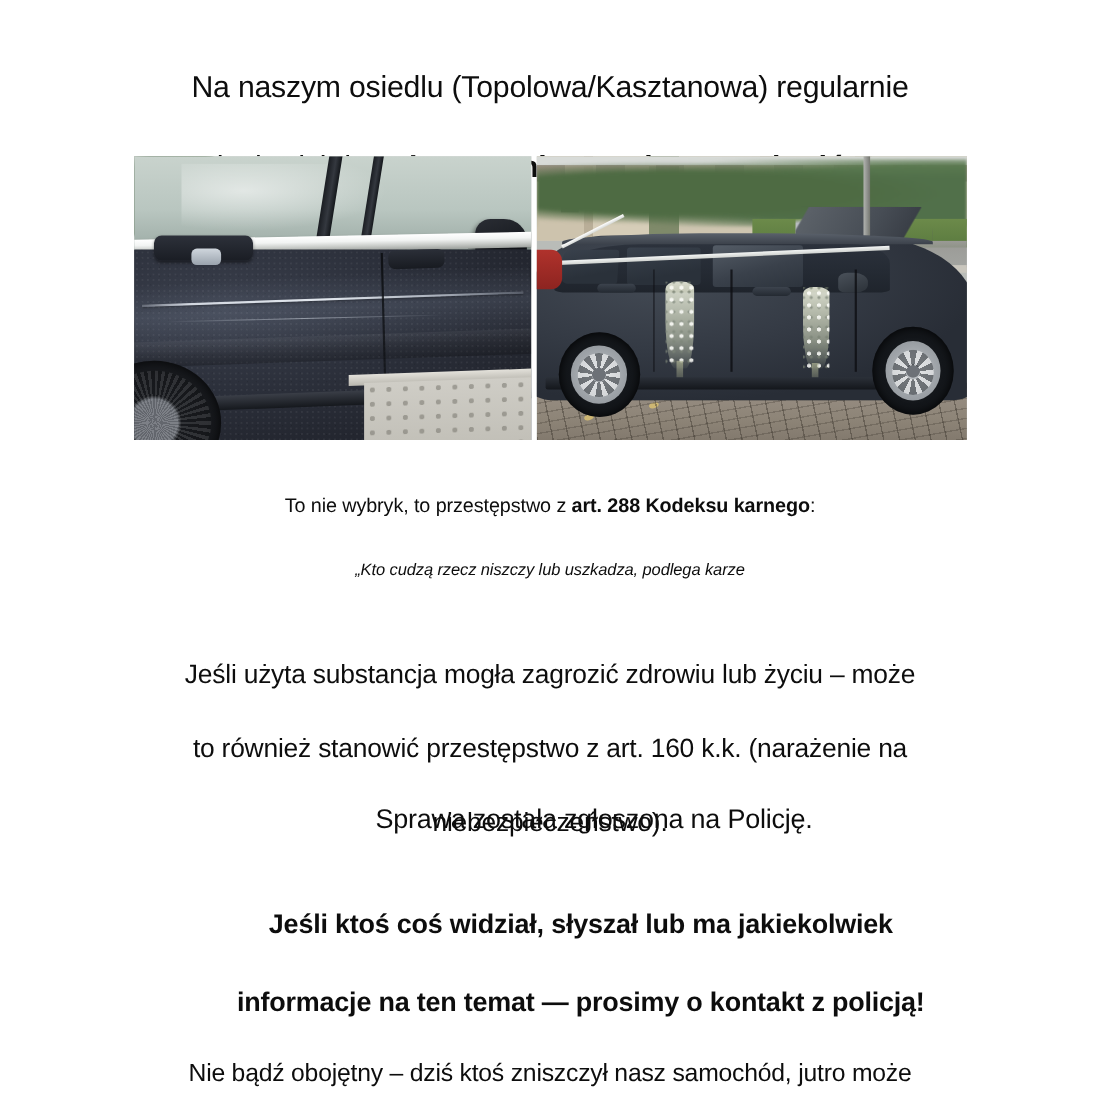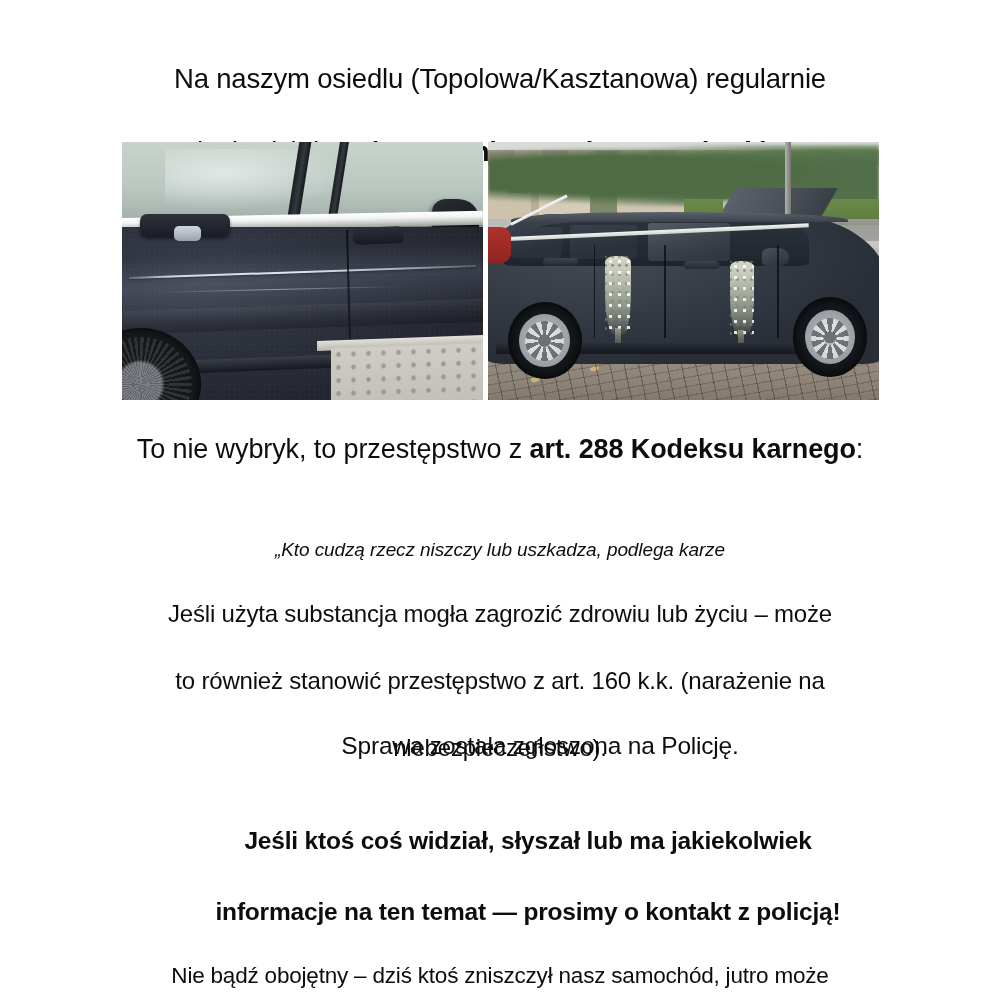--- a/index.html
+++ b/index.html
@@ -35,29 +35,29 @@
   }
   .headline {
     top: 24px;
     font-size: 27.5px;
     letter-spacing: -0.2px;
     line-height: 1.33;
   }
   .headline b { font-weight: bold; }
 
   .law-line {
-    top: 432px;
-    font-size: 27px;
+    top: 448px;
+    font-size: 18px;
     letter-spacing: -0.1px;
   }
   .law-line b { font-weight: bold; }
 
   .quote {
-    top: 507px;
-    font-size: 19px;
+    top: 485px;
+    font-size: 15px;
     font-style: italic;
     line-height: 1.50;
     letter-spacing: -0.1px;
   }
 
   .para-160 {
     top: 563px;
     font-size: 24px;
     line-height: 1.40;
     letter-spacing: -0.2px;

